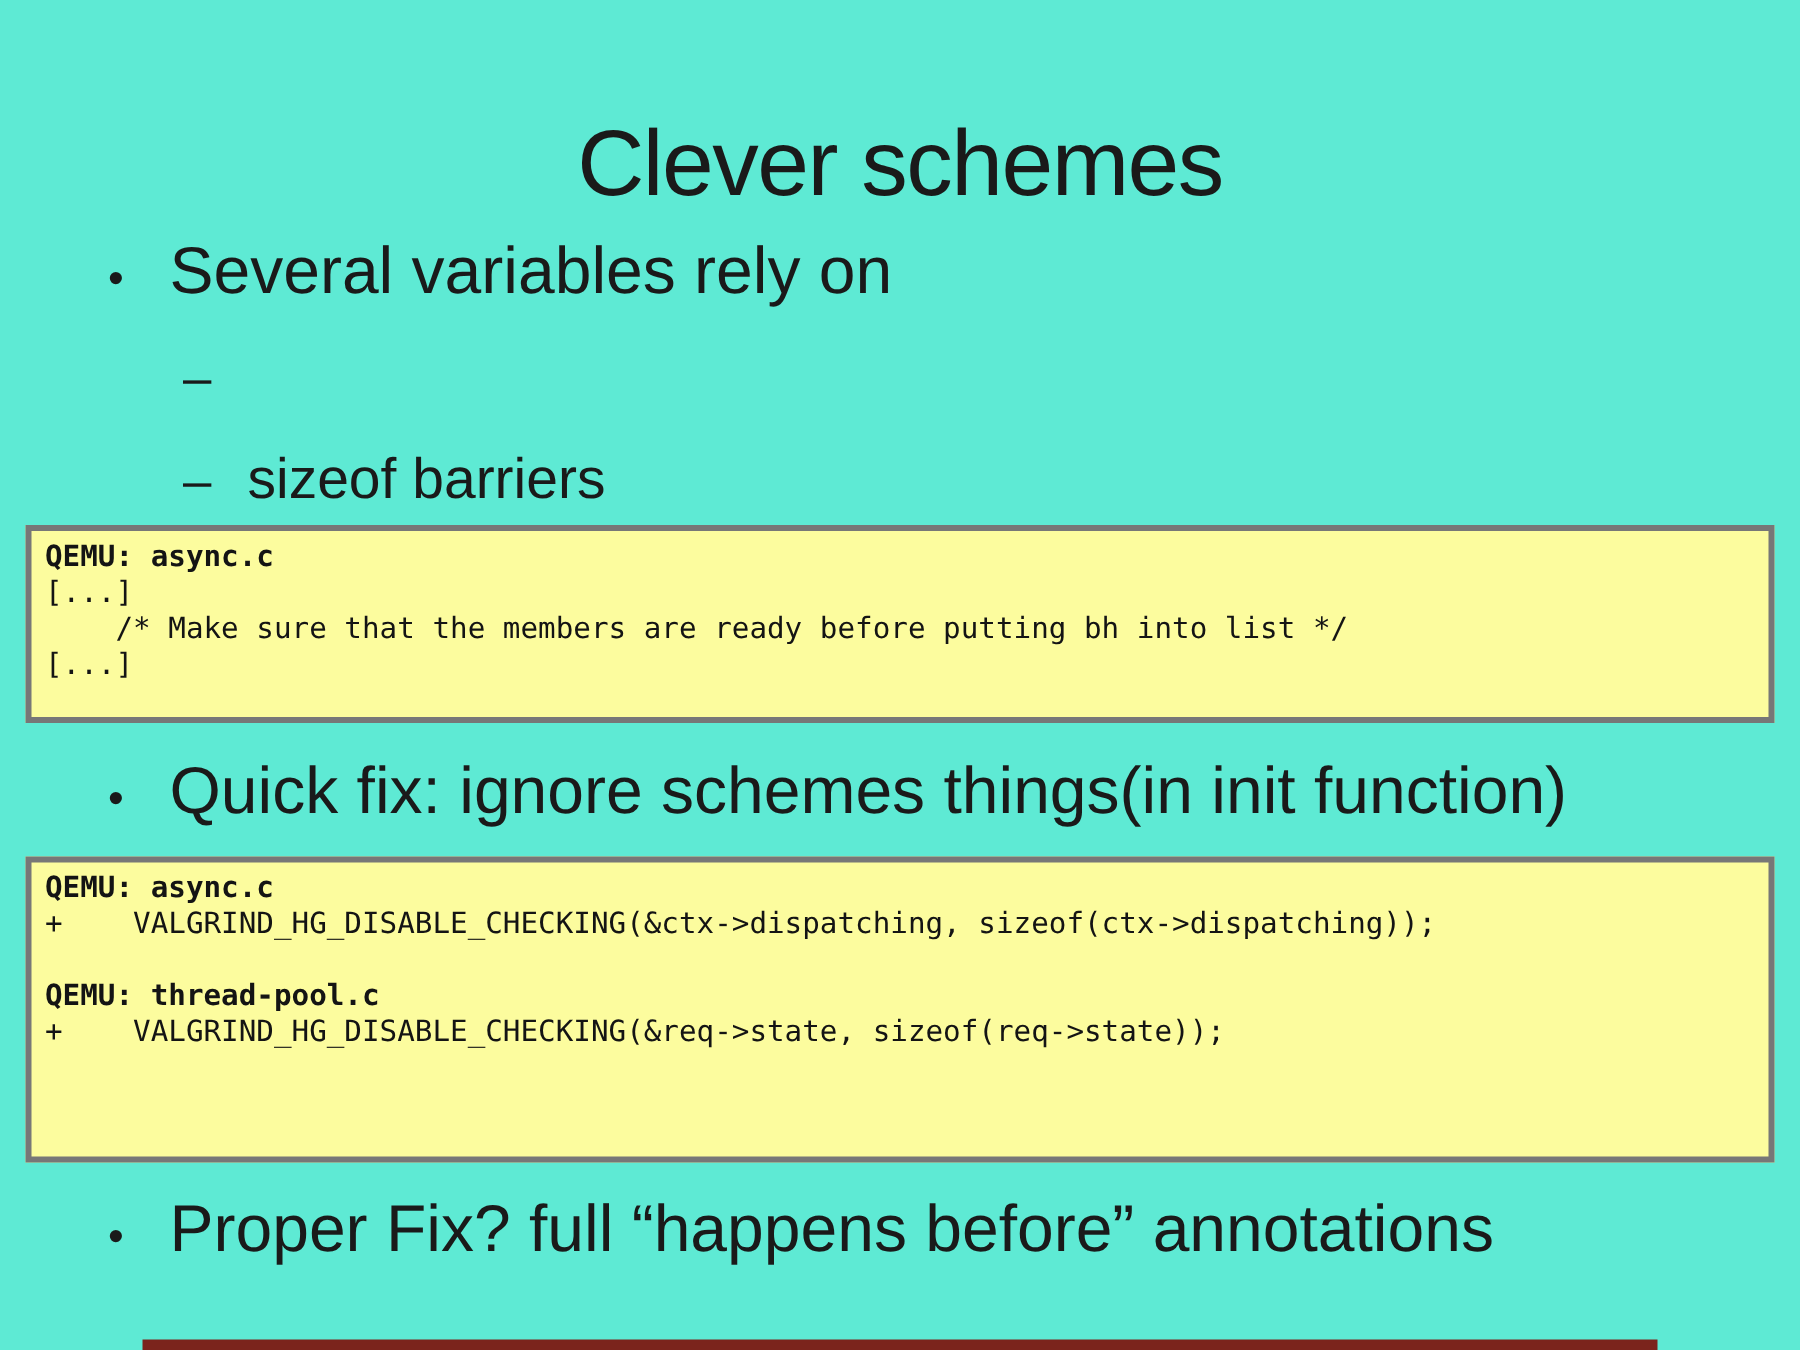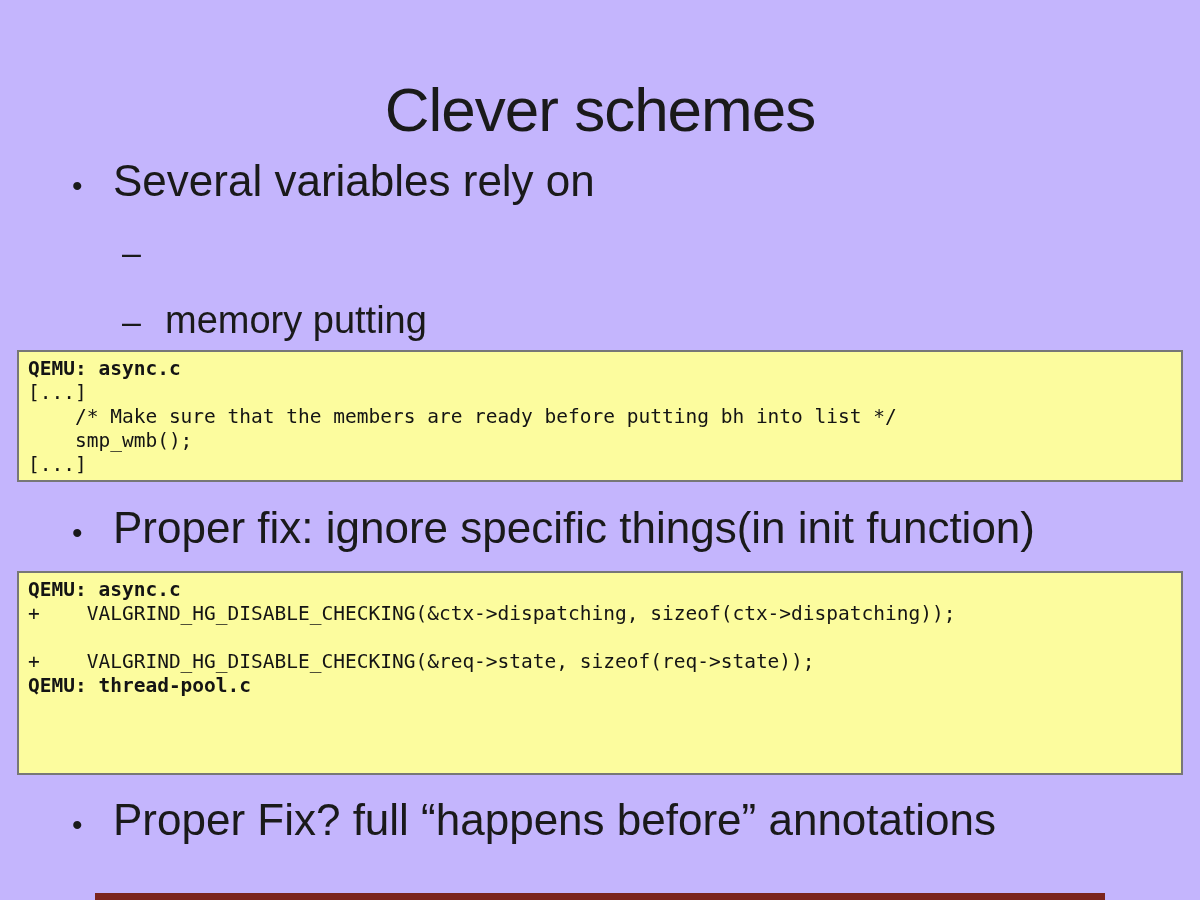--- a/index.html
+++ b/index.html
@@ -4,21 +4,21 @@
 <style>
   html, body {
     margin: 0;
     padding: 0;
     background: #ffffff;
   }
   .slide {
     position: relative;
     width: 1200px;
     height: 900px;
-    background: #c4b5fd;
+    background: #5eead4;
     overflow: hidden;
     font-family: "Liberation Sans", sans-serif;
     color: #111111;
   }
   .title {
     position: absolute;
     top: 74px;
     left: 0;
     width: 100%;
     margin: 0;
@@ -54,21 +54,21 @@
     width: 43px;
     font-size: 34px;
     flex: 0 0 auto;
   }
   .codeblock {
     position: absolute;
     left: 17px;
     width: 1166px;
     box-sizing: border-box;
     background: #fcfc9e;
-    border: 2px solid #b91c1c;
+    border: 4px solid #b91c1c;
     padding: 5px 0 5px 9px;
     font-family: "DejaVu Sans Mono", "Liberation Mono", monospace;
     font-size: 19.5px;
     color: #141414;
   }
   .code-line {
     white-space: pre;
     line-height: 24px;
     min-height: 24px;
   }
@@ -95,42 +95,41 @@
     <span class="mk1">•</span>
     <span>Several variables rely on</span>
   </div>
 
   <div class="bullet l2" style="top: 233px;">
     <span class="mk2">–</span>
   </div>
 
   <div class="bullet l2" style="top: 299px;">
     <span class="mk2">–</span>
-    <span>memory putting</span>
+    <span>sizeof barriers</span>
   </div>
 
   <div class="codeblock" style="top: 350px; height: 132px; background: rgb(252, 252, 158); border-color: rgb(119, 119, 119);">
     <div class="code-line bold">QEMU: async.c</div>
     <div class="code-line">[...]</div>
     <div class="code-line">    /* Make sure that the members are ready before putting bh into list */</div>
-    <div class="code-line">    smp_wmb();</div>
     <div class="code-line">[...]</div>
   </div>
 
   <div class="bullet l1" style="top: 503px;">
     <span class="mk1">•</span>
-    <span>Proper fix: ignore specific things(in init function)</span>
+    <span>Quick fix: ignore schemes things(in init function)</span>
   </div>
 
   <div class="codeblock" style="top: 571px; height: 204px; background: rgb(252, 252, 158); border-color: rgb(119, 119, 119);">
     <div class="code-line bold">QEMU: async.c</div>
     <div class="code-line">+    VALGRIND_HG_DISABLE_CHECKING(&amp;ctx-&gt;dispatching, sizeof(ctx-&gt;dispatching));</div>
     <div class="code-line"></div>
+    <div class="code-line bold">QEMU: thread-pool.c</div>
     <div class="code-line">+    VALGRIND_HG_DISABLE_CHECKING(&amp;req-&gt;state, sizeof(req-&gt;state));</div>
-    <div class="code-line bold">QEMU: thread-pool.c</div>
   </div>
 
   <div class="bullet l1" style="top: 795px;">
     <span class="mk1">•</span>
     <span>Proper Fix? full “happens before” annotations</span>
   </div>
 
   <div class="footer-bar" style="background: rgb(123, 36, 28);"></div>
 
 </div>

